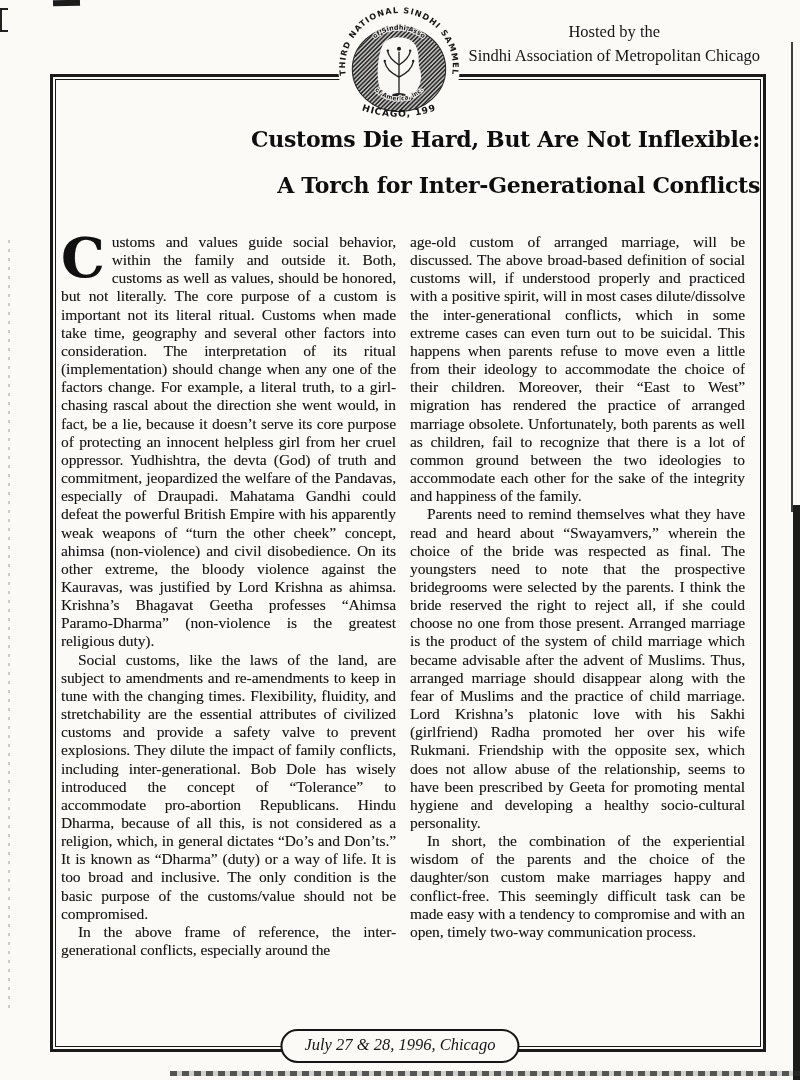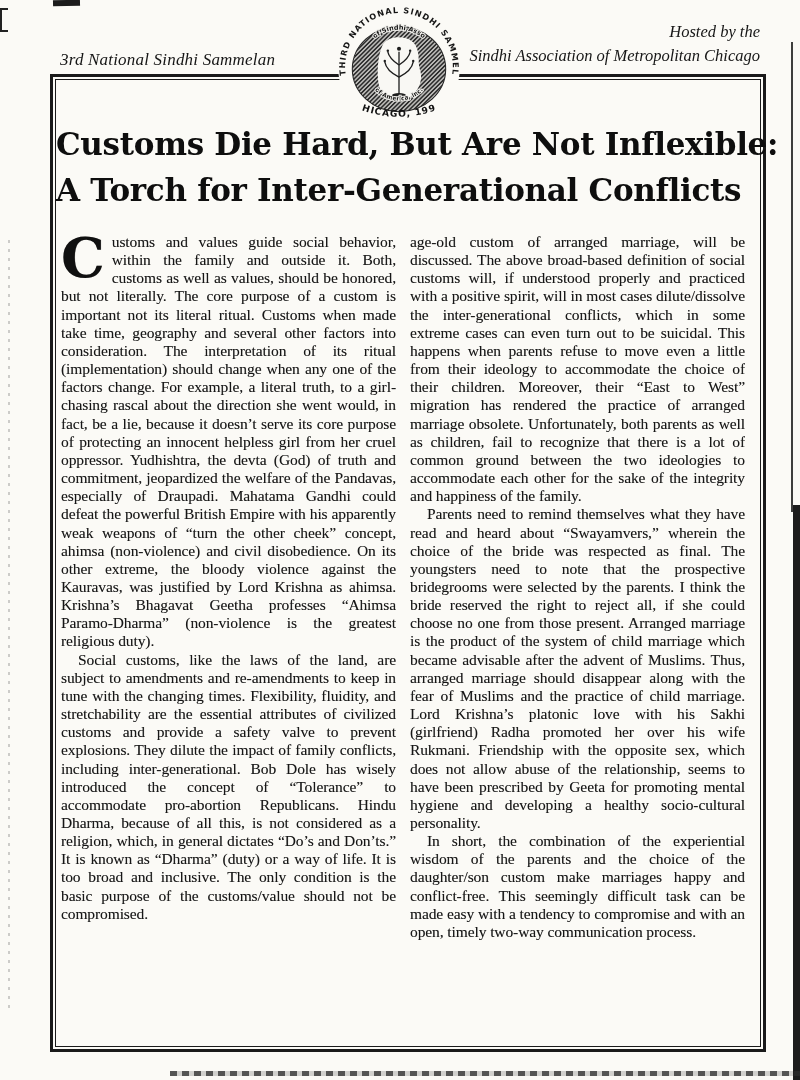--- a/index.html
+++ b/index.html
@@ -1,30 +1,30 @@
 <!DOCTYPE html>
 <html lang="en"><head>
 <meta charset="utf-8">
 <style>
   html,body{margin:0;padding:0;}
   body{width:800px;height:1080px;background:#e9e9e7;font-family:"Liberation Serif","DejaVu Serif",serif;}
   .page{position:relative;width:800px;height:1080px;background:#fbfaf6;overflow:hidden;color:#161616;}
 
   
   .hdr-left{position:absolute;left:60px;top:50px;font-style:italic;font-size:17px;letter-spacing:.2px;}
-  .hdr-right{position:absolute;right:40px;top:20px;text-align:right;font-style:italic;font-size:16.5px;line-height:24px;}
+  .hdr-right{position:absolute;right:40px;top:20px;text-align:center;font-size:16.5px;line-height:24px;}
   .logo-wrap{position:absolute;left:332px;top:4px;width:134px;height:124px;z-index:3;}
 
   
   .frame{position:absolute;left:50px;top:74px;width:710px;height:972px;border:3px solid #1a1a1a;}
   .frame-inner{position:absolute;left:2px;top:2px;right:2px;bottom:2px;border:1px solid #1a1a1a;}
 
   
-  .title{position:absolute;left:56px;width:704px;text-align:left;font-family:"DejaVu Serif","Liberation Serif",serif;
-         font-weight:bold;font-size:31px;letter-spacing:-.3px;color:#0e0e0e;z-index:2;white-space:nowrap;}
+  .title{position:absolute;left:56px;width:704px;text-align:right;font-family:"DejaVu Serif","Liberation Serif",serif;
+         font-weight:bold;font-size:22px;letter-spacing:-.3px;color:#0e0e0e;z-index:2;white-space:nowrap;}
   .title1{top:126px;}
   .title2{top:172px;}
   .byline{position:absolute;left:56px;top:204px;width:704px;text-align:center;font-size:18.5px;z-index:2;}
 
   
   .columns{position:absolute;left:61px;top:233px;width:684px;height:792px;display:flex;gap:14px;z-index:2;overflow:hidden;}
   .col{width:335px;overflow:hidden;}
   .para{margin:0;text-align:justify;font-size:15.4px;line-height:18.15px;letter-spacing:-.05px;
         text-shadow:.25px .25px 0 rgba(25,25,25,.38);hyphens:auto;-webkit-hyphens:auto;}
   .para.indent{text-indent:17px;}
@@ -46,21 +46,20 @@
   .art-left-dots{left:8px;top:240px;width:2px;height:770px;background:repeating-linear-gradient(
                  180deg,#555 0 3px,transparent 3px 9px);opacity:.28;}
   .art-bottom{left:170px;top:1071px;width:630px;height:5px;background:repeating-linear-gradient(
               90deg,#2a2a2a 0 7px,rgba(42,42,42,.25) 7px 12px);opacity:.8;}
 </style>
 </head>
 <body>
 
 <div class="page">
 
-  <div class="hdr-left">3rd National Sindhi Sammelan</div>
   <div class="hdr-right">
     <div>Hosted by the</div>
     <div>Sindhi Association of Metropolitan Chicago</div>
   </div>
 
   <div class="logo-wrap">
     <svg width="134" height="124" viewBox="0 0 132 122">
       <defs>
         <pattern id="hatch" width="3" height="3" patternUnits="userSpaceOnUse" patternTransform="rotate(45)">
           <rect width="3" height="3" fill="#efeeea"></rect>
@@ -106,28 +105,30 @@
     <div class="frame-inner"></div>
   </div>
 
   <div class="title title1">Customs Die Hard, But Are Not Inflexible:</div>
   <div class="title title2">A Torch for Inter-Generational Conflicts</div>
 
   <div class="columns">
     <div class="col">
       <p class="para"><span class="dropcap">C</span><span>ustoms and values guide social behavior, within the family and outside it. Both, customs as well as values, should be honored, but not literally. The core purpose of a custom is important not its literal ritual. Customs when made take time, geography and several other factors into consideration. The interpretation of its ritual (implementation) should change when any one of the factors change. For example, a literal truth, to a girl-chasing rascal about the direction she went would, in fact, be a lie, because it doesn’t serve its core purpose of protecting an innocent helpless girl from her cruel oppressor. Yudhishtra, the devta (God) of truth and commitment, jeopardized the welfare of the Pandavas, especially of Draupadi. Mahatama Gandhi could defeat the powerful British Empire with his apparently weak weapons of “turn the other cheek” concept, ahimsa (non-violence) and civil disobedience. On its other extreme, the bloody violence against the Kauravas, was justified by Lord Krishna as ahimsa. Krishna’s Bhagavat Geetha professes “Ahimsa Paramo-Dharma” (non-violence is the greatest religious duty).</span></p>
       <p class="para indent">Social customs, like the laws of the land, are subject to amendments and re-amendments to keep in tune with the changing times. Flexibility, fluidity, and stretchability are the essential attributes of civilized customs and provide a safety valve to prevent explosions. They dilute the impact of family conflicts, including inter-generational. Bob Dole has wisely introduced the concept of “Tolerance” to accommodate pro-abortion Republicans. Hindu Dharma, because of all this, is not considered as a religion, which, in general dictates “Do’s and Don’ts.” It is known as “Dharma” (duty) or a way of life. It is too broad and inclusive. The only condition is the basic purpose of the customs/value should not be compromised.</p>
+      <p class="para indent">In the above frame of reference, the inter-generational conflicts, especially around the</p>
     </div>
     <div class="col">
       <p class="para">age-old custom of arranged marriage, will be discussed. The above broad-based definition of social customs will, if understood properly and practiced with a positive spirit, will in most cases dilute/dissolve the inter-generational conflicts, which in some extreme cases can even turn out to be suicidal. This happens when parents refuse to move even a little from their ideology to accommodate the choice of their children. Moreover, their “East to West” migration has rendered the practice of arranged marriage obsolete. Unfortunately, both parents as well as children, fail to recognize that there is a lot of common ground between the two ideologies to accommodate each other for the sake of the integrity and happiness of the family.</p>
       <p class="para indent">Parents need to remind themselves what they have read and heard about “Swayamvers,” wherein the choice of the bride was respected as final. The youngsters need to note that the prospective bridegrooms were selected by the parents. I think the bride reserved the right to reject all, if she could choose no one from those present. Arranged marriage is the product of the system of child marriage which became advisable after the advent of Muslims. Thus, arranged marriage should disappear along with the fear of Muslims and the practice of child marriage. Lord Krishna’s platonic love with his Sakhi (girlfriend) Radha promoted her over his wife Rukmani. Friendship with the opposite sex, which does not allow abuse of the relationship, seems to have been prescribed by Geeta for promoting mental hygiene and developing a healthy socio-cultural personality.</p>
       <p class="para indent">In short, the combination of the experiential wisdom of the parents and the choice of the daughter/son custom make marriages happy and conflict-free. This seemingly difficult task can be made easy with a tendency to compromise and with an open, timely two-way communication process.</p>
     </div>
   </div>
 
+  <div class="footer-pill">July 27 &amp; 28, 1996, Chicago</div>
 
   <div class="art art-topleft"></div>
   <div class="art-corner" style="position:absolute;"></div>
   <div class="art art-right-thin"></div>
   <div class="art art-right-thick"></div>
   <div class="art-left-dots" style="position:absolute;"></div>
   <div class="art-bottom" style="position:absolute;"></div>
 
 </div>
 

